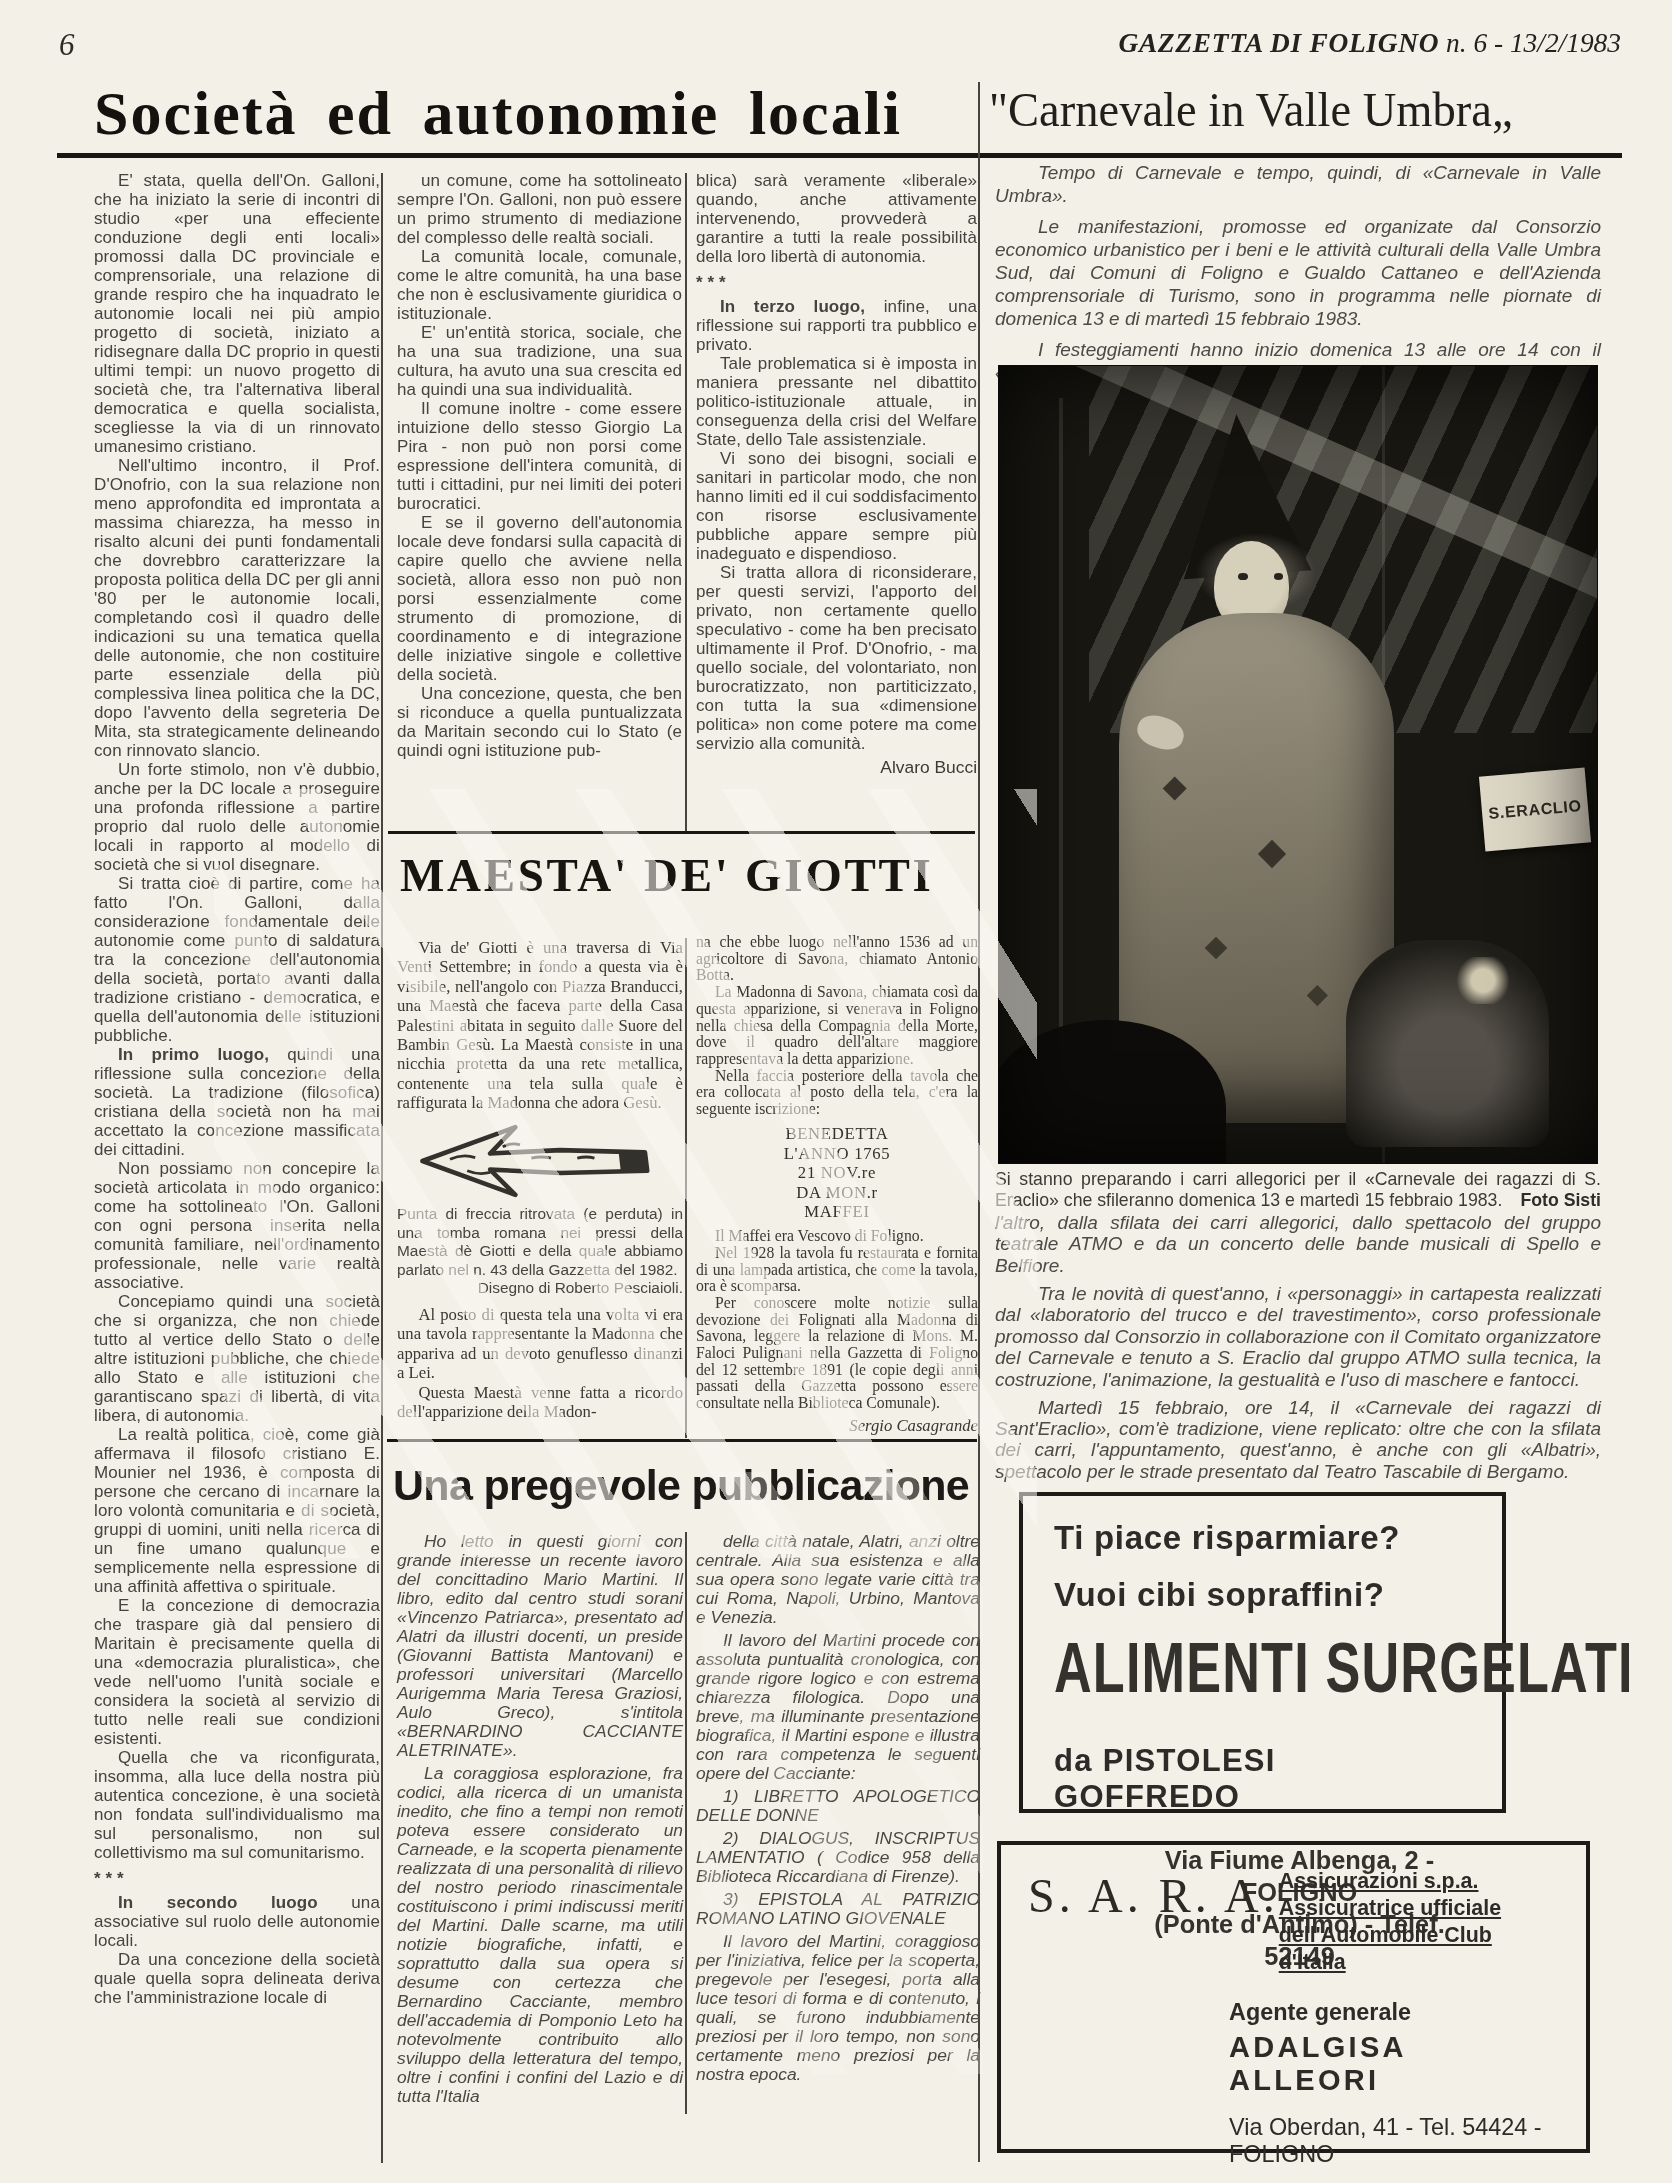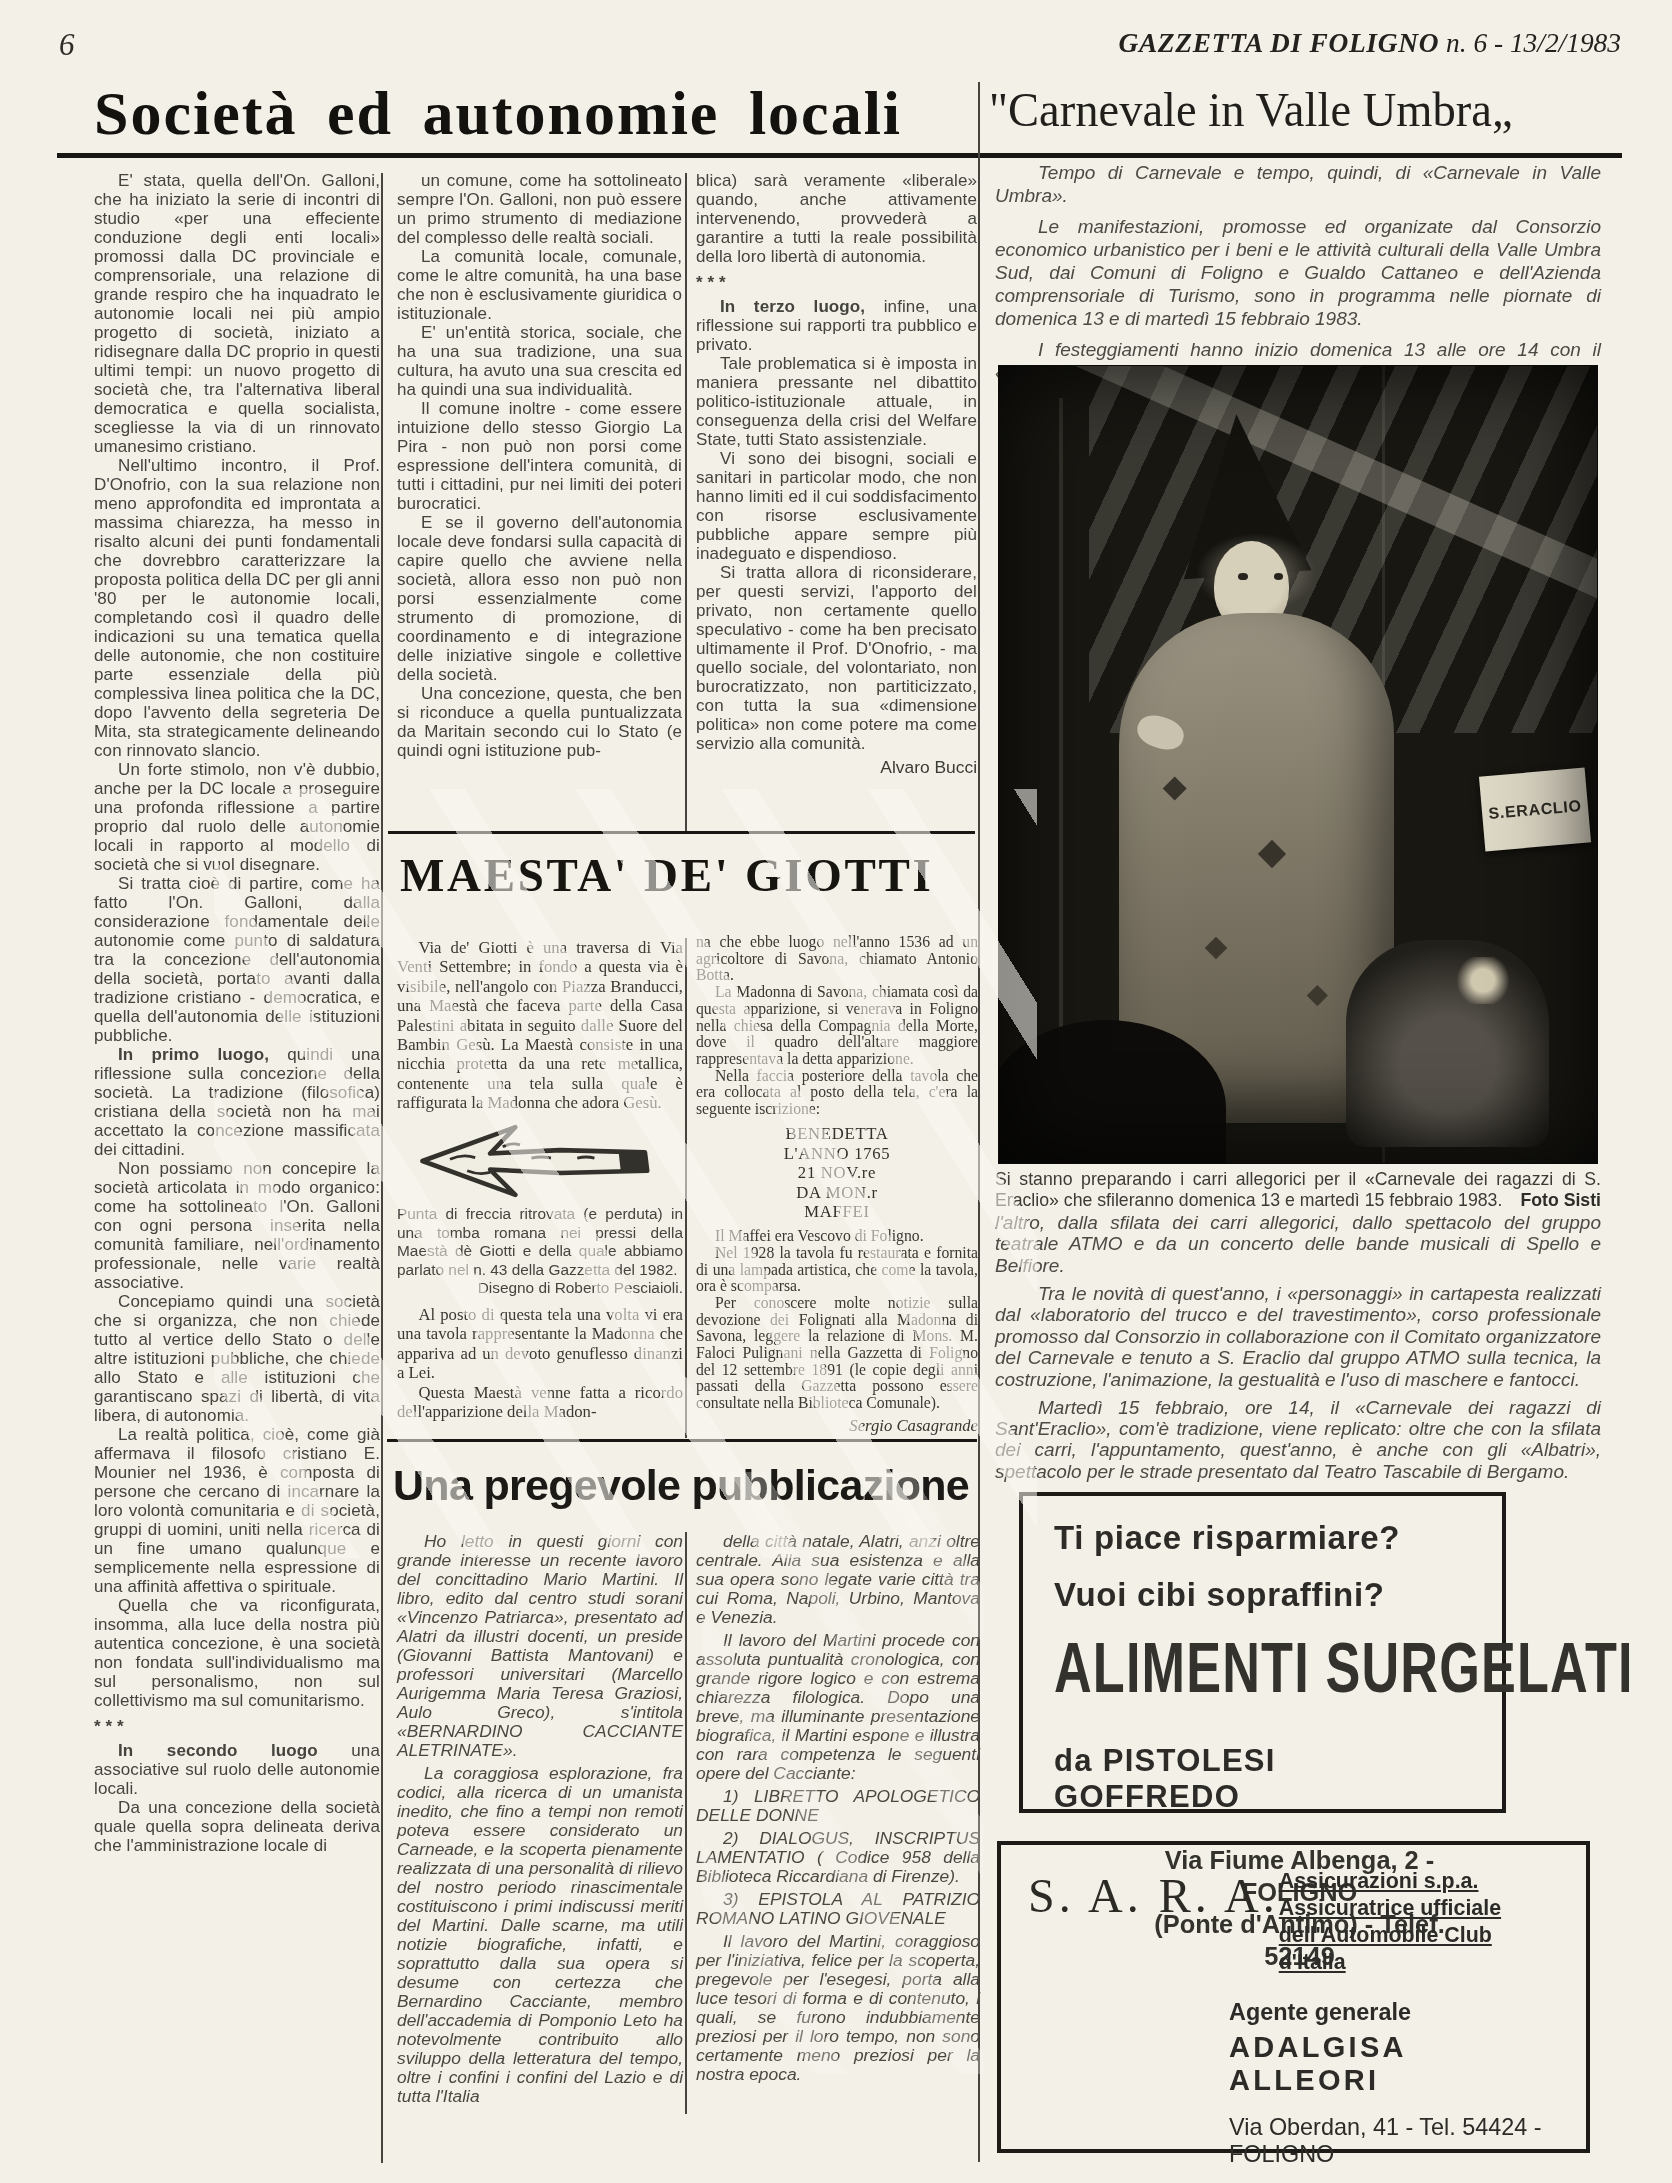--- a/index.html
+++ b/index.html
@@ -91,40 +91,41 @@
 
   <div class="abs bodycol" style="left:94px;top:171px;width:286px;">
     <p>E' stata, quella dell'On. Galloni, che ha iniziato la serie di incontri di studio «per una effeciente conduzione degli enti locali» promossi dalla DC provinciale e comprensoriale, una relazione di grande respiro che ha inquadrato le autonomie locali nei più ampio progetto di società, iniziato a ridisegnare dalla DC proprio in questi ultimi tempi: un nuovo progetto di società che, tra l'alternativa liberal democratica e quella socialista, scegliesse la via di un rinnovato umanesimo cristiano.</p>
     <p>Nell'ultimo incontro, il Prof. D'Onofrio, con la sua relazione non meno approfondita ed improntata a massima chiarezza, ha messo in risalto alcuni dei punti fondamentali che dovrebbro caratterizzare la proposta politica della DC per gli anni '80 per le autonomie locali, completando così il quadro delle indicazioni su una tematica quella delle autonomie, che non costituire parte essenziale della più complessiva linea politica che la DC, dopo l'avvento della segreteria De Mita, sta strategicamente delineando con rinnovato slancio.</p>
     <p>Un forte stimolo, non v'è dubbio, anche per la DC locale a proseguire una profonda riflessione a partire proprio dal ruolo delle autonomie locali in rapporto al modello di società che si vuol disegnare.</p>
     <p>Si tratta cioè di partire, come ha fatto l'On. Galloni, dalla considerazione fondamentale delle autonomie come punto di saldatura tra la concezione dell'autonomia della società, portato avanti dalla tradizione cristiano - democratica, e quella dell'autonomia delle istituzioni pubbliche.</p>
     <p><strong>In primo luogo,</strong><span> quindi una riflessione sulla concezione della società. La tradizione (filosofica) cristiana della società non ha mai accettato la concezione massificata dei cittadini.</span></p>
     <p>Non possiamo non concepire la società articolata in modo organico: come ha sottolineato l'On. Galloni con ogni persona inserita nella comunità familiare, nell'ordinamento professionale, nelle varie realtà associative.</p>
     <p>Concepiamo quindi una società che si organizza, che non chiede tutto al vertice dello Stato o delle altre istituzioni pubbliche, che chiede allo Stato e alle istituzioni che garantiscano spazi di libertà, di vita libera, di autonomia.</p>
     <p>La realtà politica, cioè, come già affermava il filosofo cristiano E. Mounier nel 1936, è composta di persone che cercano di incarnare la loro volontà comunitaria e di società, gruppi di uomini, uniti nella ricerca di un fine umano qualunque e semplicemente nella espressione di una affinità affettiva o spirituale.</p>
+    <p>E la concezione di democrazia che traspare già dal pensiero di Maritain è precisamente quella di una «democrazia pluralistica», che vede nell'uomo l'unità sociale e considera la società al servizio di tutto nelle reali sue condizioni esistenti.</p>
     <p>Quella che va riconfigurata, insomma, alla luce della nostra più autentica concezione, è una società non fondata sull'individualismo ma sul personalismo, non sul collettivismo ma sul comunitarismo.</p>
     <p class="sep">* * *</p>
     <p><strong>In secondo luogo</strong><span> una associative sul ruolo delle autonomie locali.</span></p>
     <p>Da una concezione della società quale quella sopra delineata deriva che l'amministrazione locale di</p>
   </div>
 
   <div class="abs bodycol" style="left:397px;top:171px;width:285px;">
     <p>un comune, come ha sottolineato sempre l'On. Galloni, non può essere un primo strumento di mediazione del complesso delle realtà sociali.</p>
     <p>La comunità locale, comunale, come le altre comunità, ha una base che non è esclusivamente giuridica o istituzionale.</p>
     <p>E' un'entità storica, sociale, che ha una sua tradizione, una sua cultura, ha avuto una sua crescita ed ha quindi una sua individualità.</p>
     <p>Il comune inoltre - come essere intuizione dello stesso Giorgio La Pira - non può non porsi come espressione dell'intera comunità, di tutti i cittadini, pur nei limiti dei poteri burocratici.</p>
     <p>E se il governo dell'autonomia locale deve fondarsi sulla capacità di capire quello che avviene nella società, allora esso non può non porsi essenzialmente come strumento di promozione, di coordinamento e di integrazione delle iniziative singole e collettive della società.</p>
     <p>Una concezione, questa, che ben si riconduce a quella puntualizzata da Maritain secondo cui lo Stato (e quindi ogni istituzione pub-</p>
   </div>
 
   <div class="abs bodycol" style="left:696px;top:171px;width:281px;">
     <p class="noind">blica) sarà veramente «liberale» quando, anche attivamente intervenendo, provvederà a garantire a tutti la reale possibilità della loro libertà di autonomia.</p>
     <p class="sep">* * *</p>
     <p><strong>In terzo luogo,</strong><span> infine, una riflessione sui rapporti tra pubblico e privato.</span></p>
-    <p>Tale problematica si è imposta in maniera pressante nel dibattito politico-istituzionale attuale, in conseguenza della crisi del Welfare State, tutti Stato assistenziale.</p>
+    <p>Tale problematica si è imposta in maniera pressante nel dibattito politico-istituzionale attuale, in conseguenza della crisi del Welfare State, dello Tale assistenziale.</p>
     <p>Vi sono dei bisogni, sociali e sanitari in particolar modo, che non hanno limiti ed il cui soddisfacimento con risorse esclusivamente pubbliche appare sempre più inadeguato e dispendioso.</p>
     <p>Si tratta allora di riconsiderare, per questi servizi, l'apporto del privato, non certamente quello speculativo - come ha ben precisato ultimamente il Prof. D'Onofrio, - ma quello sociale, del volontariato, non burocratizzato, non partiticizzato, con tutta la sua «dimensione politica» non come potere ma come servizio alla comunità.</p>
     <div class="sig">Alvaro Bucci</div>
   </div>
 
   <div class="abs rule-h" style="left:388px;top:831px;width:587px;height:2.7px;"></div>
   <div class="abs hl-maesta" style="left:400px;top:848px;">MAESTA' DE' GIOTTI</div>
 
   <div class="abs serifcol" style="left:397px;top:938px;width:286px;height:498px;overflow:hidden;">
     <p>Via de' Giotti è una traversa di Via Venti Settembre; in fondo a questa via è visibile, nell'angolo con Piazza Branducci, una Maestà che faceva parte della Casa Palestini abitata in seguito dalle Suore del Bambin Gesù. La Maestà consiste in una nicchia protetta da una rete metallica, contenente una tela sulla quale è raffigurata la Madonna che adora Gesù.</p>

